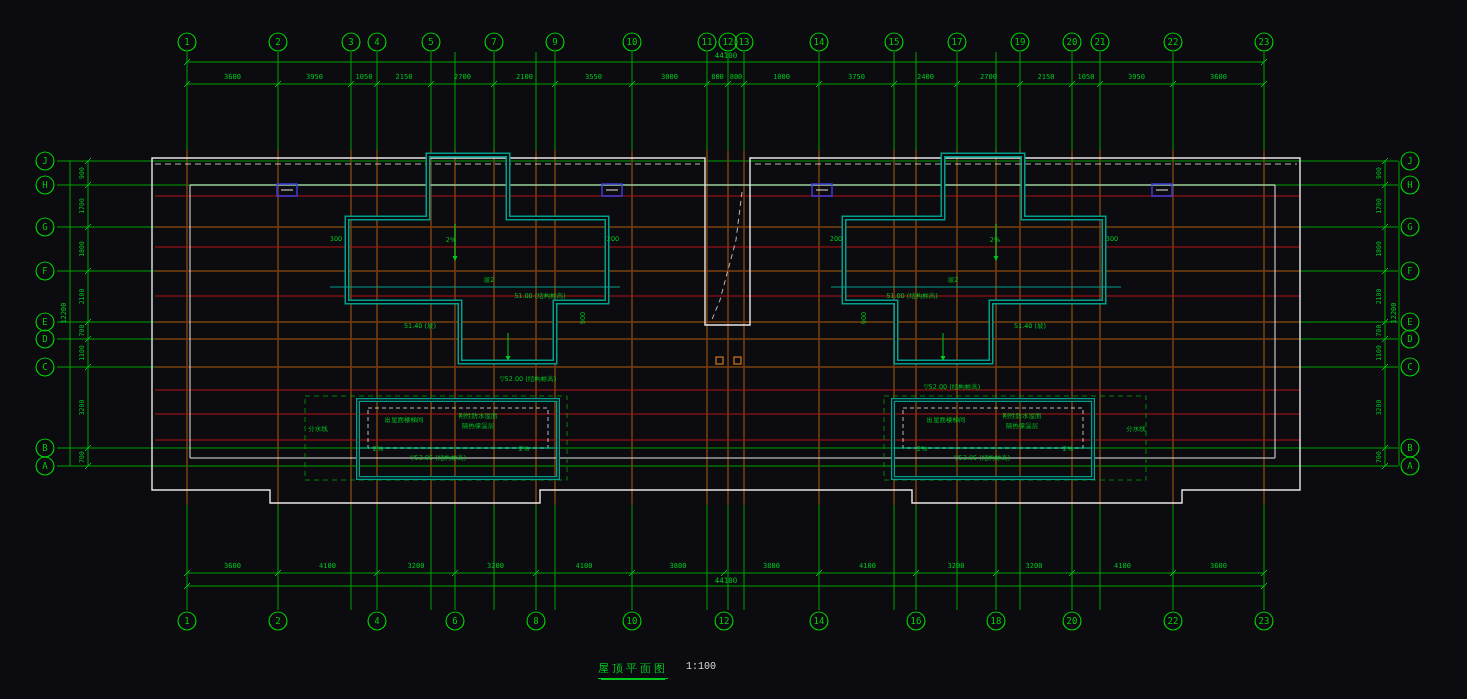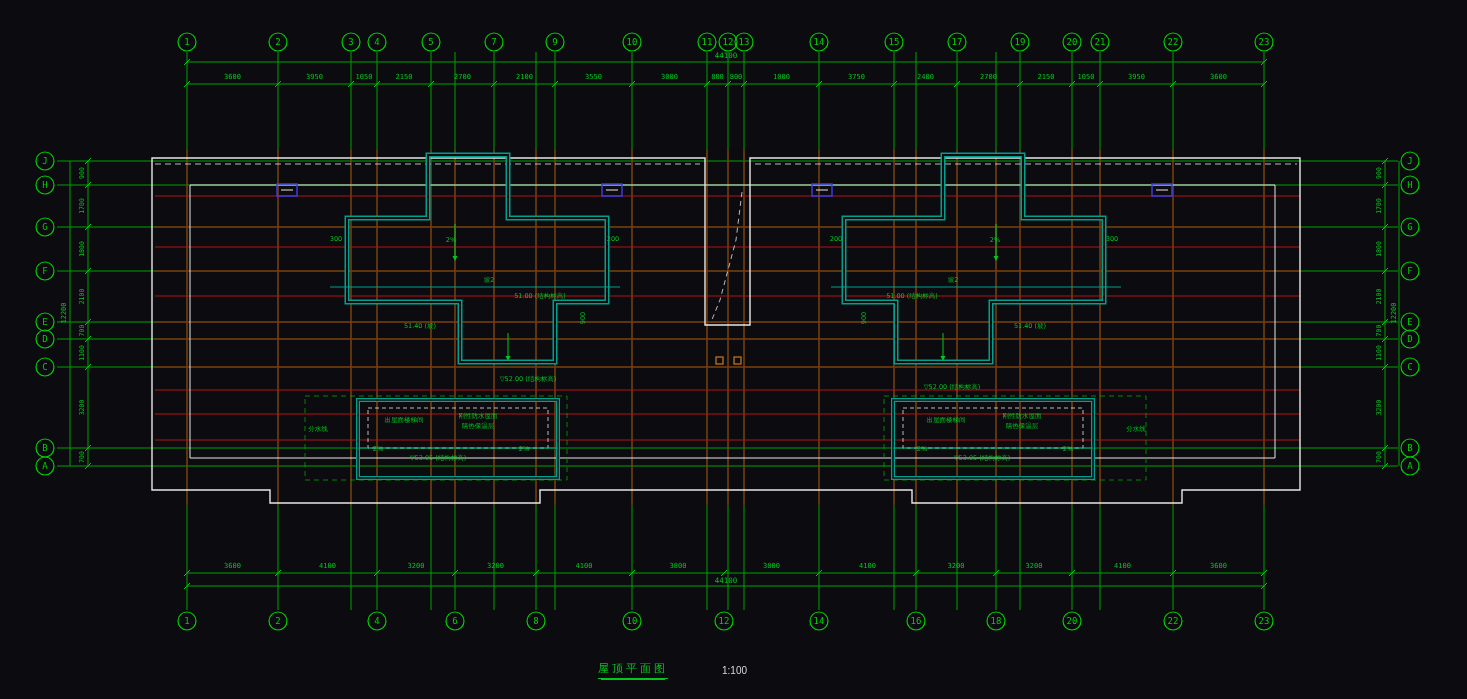--- a/index.html
+++ b/index.html
@@ -1,22 +1,22 @@
 <!DOCTYPE html>
 <html><head>
 <meta charset="utf-8">
 <style>
   html,body{margin:0;padding:0;background:#000;}
   .stage{position:relative;width:1467px;height:699px;background:#0b0b10;overflow:hidden;
          font-family:"DejaVu Sans",sans-serif;}
   svg{position:absolute;left:0;top:0;}
-  .title{position:absolute;left:598px;top:661px;display:flex;gap:18px;align-items:center;}
+  .title{position:absolute;left:598px;top:661px;display:flex;gap:18px;align-items:flex-start;}
   .title .cn{color:#00c81e;font-size:11px;letter-spacing:3px;border-bottom:1px solid #00c81e;
              padding-bottom:2px;box-shadow:0 4px 0 -3px #00c81e;}
-  .title .scale{color:#d8d8d8;font-size:10px;font-family:Liberation Sans, sans-serif;margin-left:36px;}
+  .title .scale{color:#d8d8d8;font-size:10px;font-family:Liberation Mono, monospace;}
 </style>
 </head>
 <body>
 
 <div class="stage">
   <svg id="cad" width="1467" height="699">
       <g>
         <line x1="187" y1="52" x2="187" y2="610" stroke="#00a400" stroke-width="1"></line>
         <line x1="278" y1="52" x2="278" y2="610" stroke="#00a400" stroke-width="1"></line>
         <line x1="351" y1="52" x2="351" y2="610" stroke="#00a400" stroke-width="1"></line>

